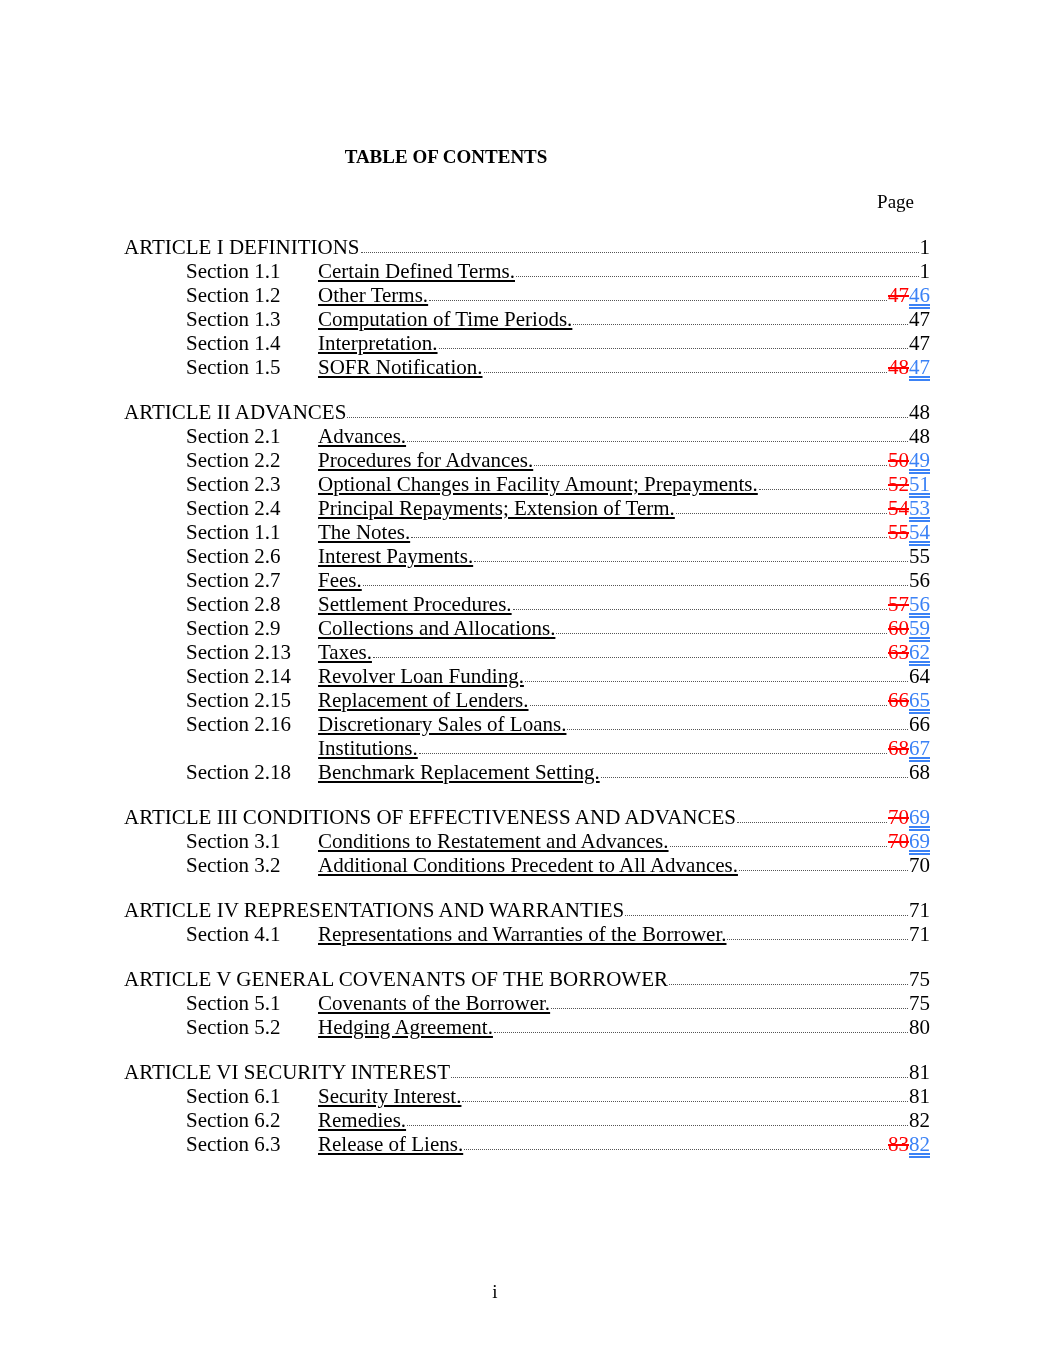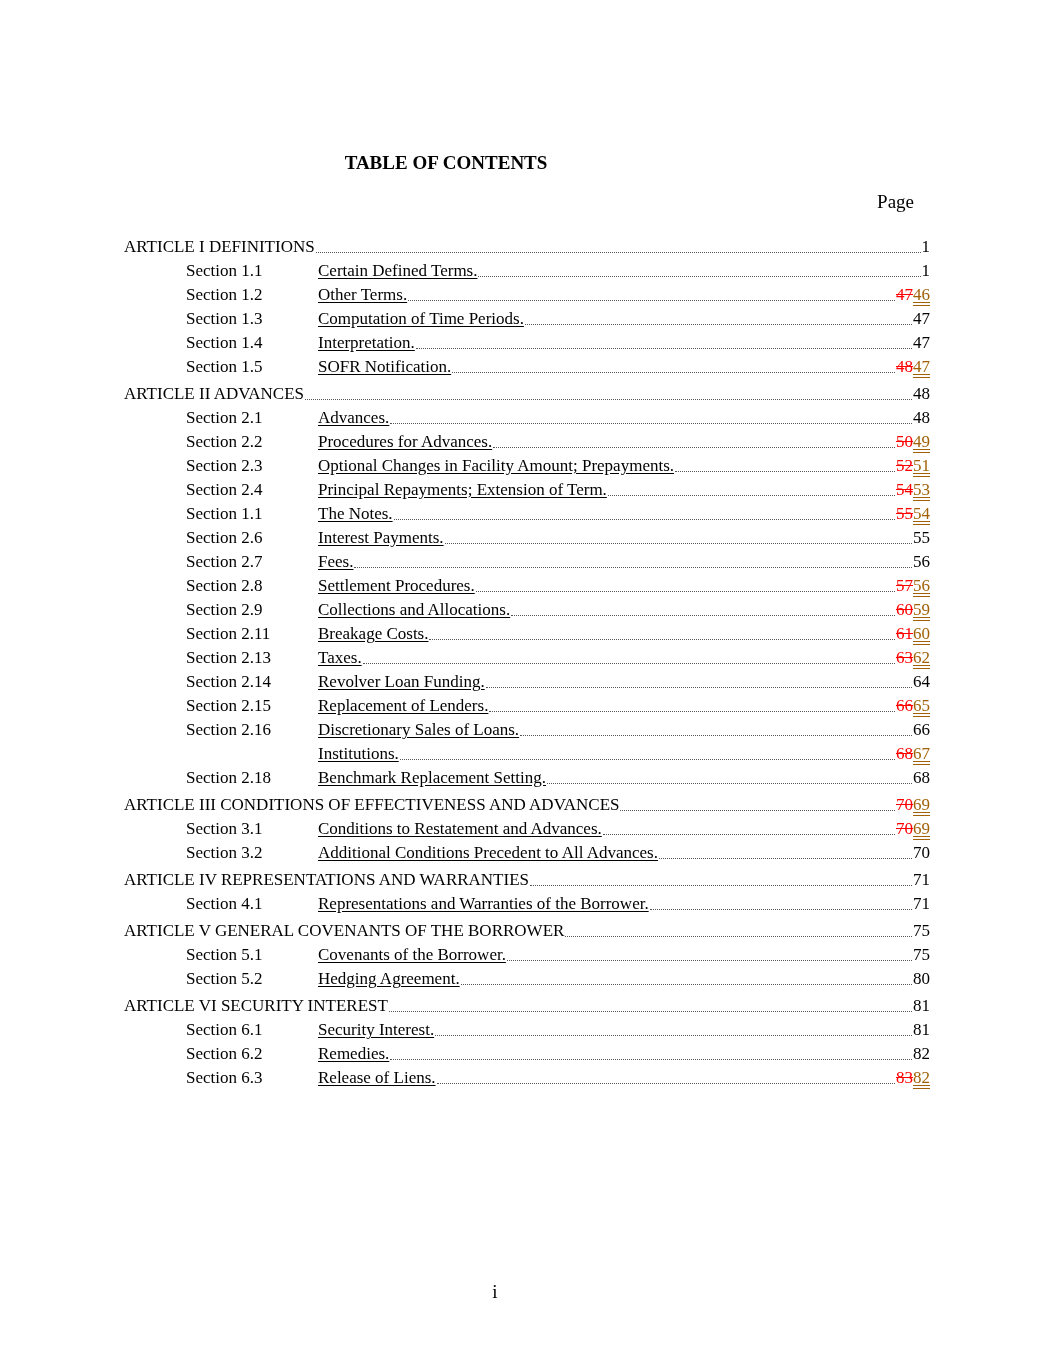--- a/index.html
+++ b/index.html
@@ -1,32 +1,32 @@
 <!DOCTYPE html>
 <html><head>
 <meta charset="utf-8">
 <style>
   html, body { margin: 0; padding: 0; background: #ffffff; }
   body { width: 1055px; height: 1365px; position: relative; overflow: hidden;
          font-family: "Liberation Serif", "DejaVu Serif", serif; color: #000; }
-  .title { position: absolute; top: 152px; left: 0; width: 892px; text-align: center;
+  .title { position: absolute; top: 146px; left: 0; width: 892px; text-align: center;
            font-weight: bold; font-size: 19px; }
   .page-hdr { position: absolute; top: 191px; right: 141px; font-size: 19px; }
   #toc { position: absolute; top: 235px; left: 124px; width: 806px; }
-  .row { position: relative; height: 24px; line-height: 24px; font-size: 17px; display: flex; align-items: flex-end; }
-  .row.article { margin-top: 3px; }
+  .row { position: relative; height: 24px; line-height: 24px; font-size: 21px; display: flex; align-items: flex-end; }
+  .row.article { margin-top: 21px; }
   .row.article.first { margin-top: 0; }
   .row.section { padding-left: 62px; }
   .sec-num { width: 132px; flex: 0 0 132px; white-space: nowrap; }
   .article-text { white-space: nowrap; }
   .sec-title { white-space: nowrap; text-decoration: underline; text-underline-offset: 2px; }
   .leader { flex: 1 1 auto; border-bottom: 1px dotted #555; margin: 0 1px 6px 1px; height: 0; min-width: 4px; }
   .pg { white-space: nowrap; text-align: right; }
   .del { color: #ff0000; text-decoration: line-through; }
-  .ins { color: #a16207; text-decoration: underline double; text-underline-offset: 2px; }
+  .ins { color: #3b82f6; text-decoration: underline double; text-underline-offset: 2px; }
   .row.cont { padding-left: 194px; }
   .footer { position: absolute; top: 1281px; left: 0; width: 990px; text-align: center; font-size: 19px; }
 </style>
 </head>
 <body>
 
 <div class="title">TABLE OF CONTENTS</div>
 <div class="page-hdr">Page</div>
 
 <div id="toc">
@@ -118,26 +118,20 @@
       <span class="leader"></span>
       <span class="pg"><span class="del">57</span><span class="ins">56</span></span>
     </div>
     <div class="row section">
       <span class="sec-num">Section 2.9</span>
       <span class="sec-title">Collections and Allocations.</span>
       <span class="leader"></span>
       <span class="pg"><span class="del">60</span><span class="ins">59</span></span>
     </div>
     <div class="row section">
-      <span class="sec-num">Section 2.11</span>
-      <span class="sec-title">Breakage Costs.</span>
-      <span class="leader"></span>
-      <span class="pg"><span class="del">61</span><span class="ins">60</span></span>
-    </div>
-    <div class="row section">
       <span class="sec-num">Section 2.13</span>
       <span class="sec-title">Taxes.</span>
       <span class="leader"></span>
       <span class="pg"><span class="del">63</span><span class="ins">62</span></span>
     </div>
     <div class="row section">
       <span class="sec-num">Section 2.14</span>
       <span class="sec-title">Revolver Loan Funding.</span>
       <span class="leader"></span>
       <span class="pg">64</span>

